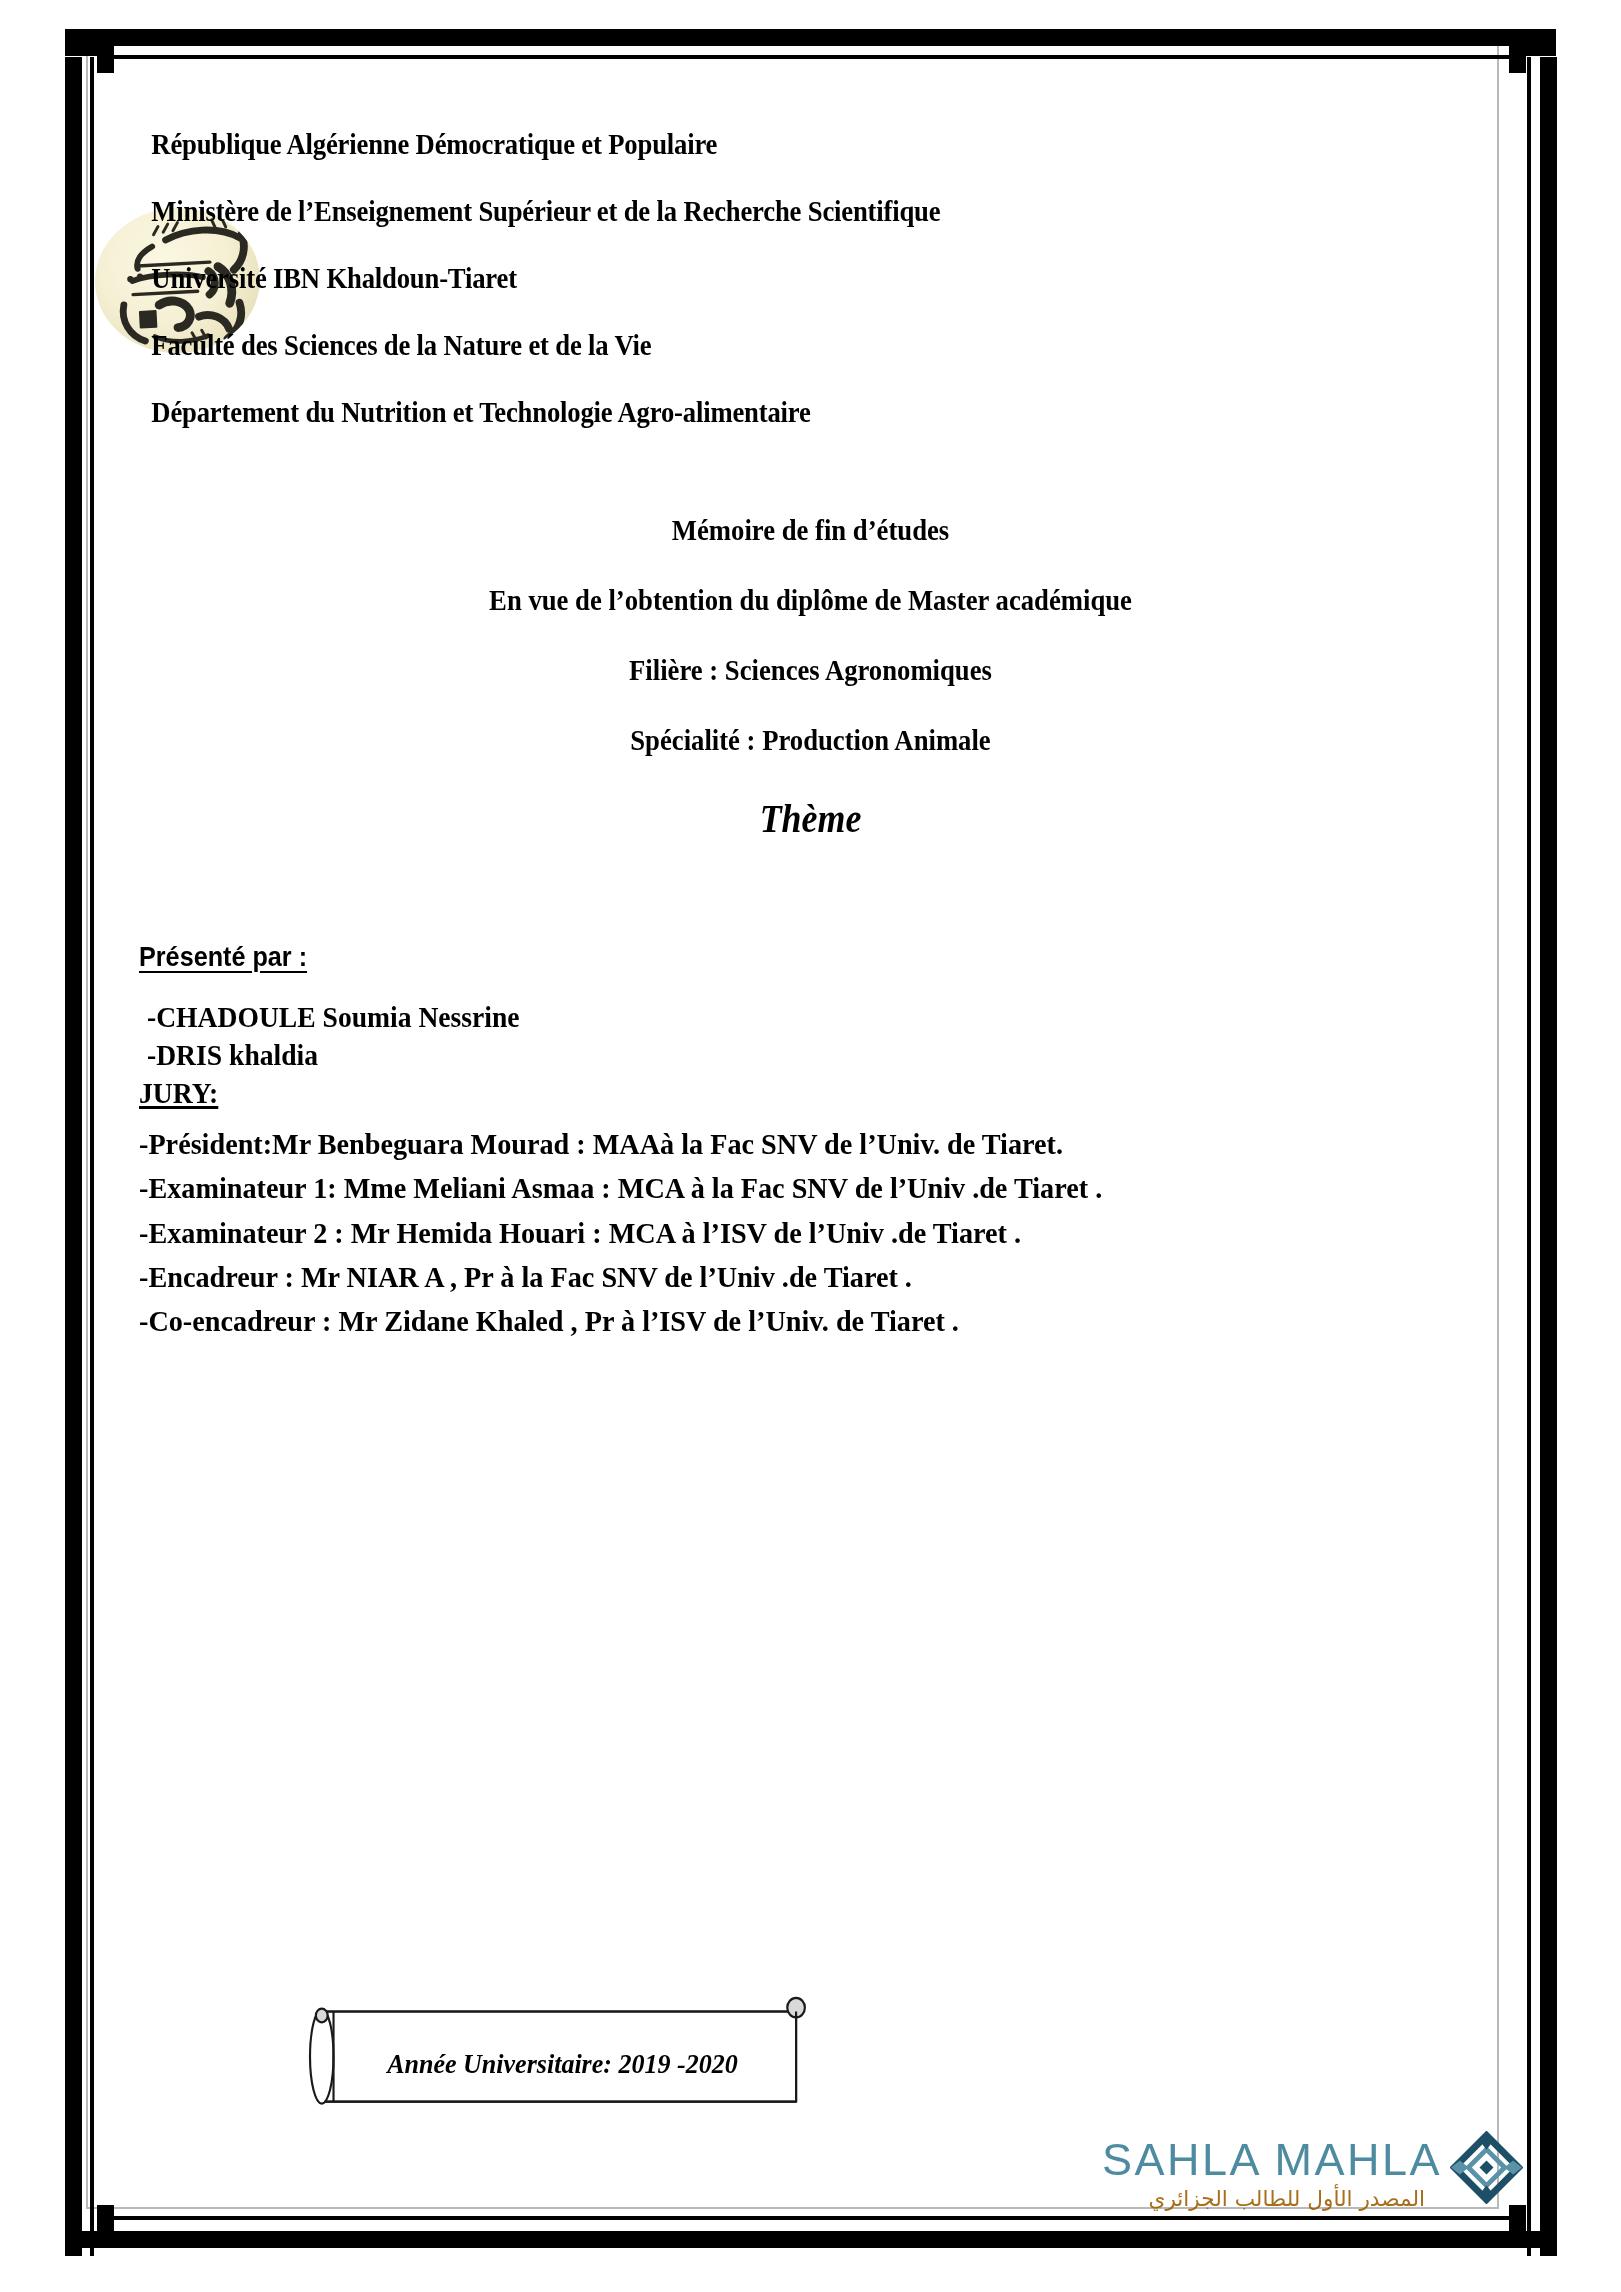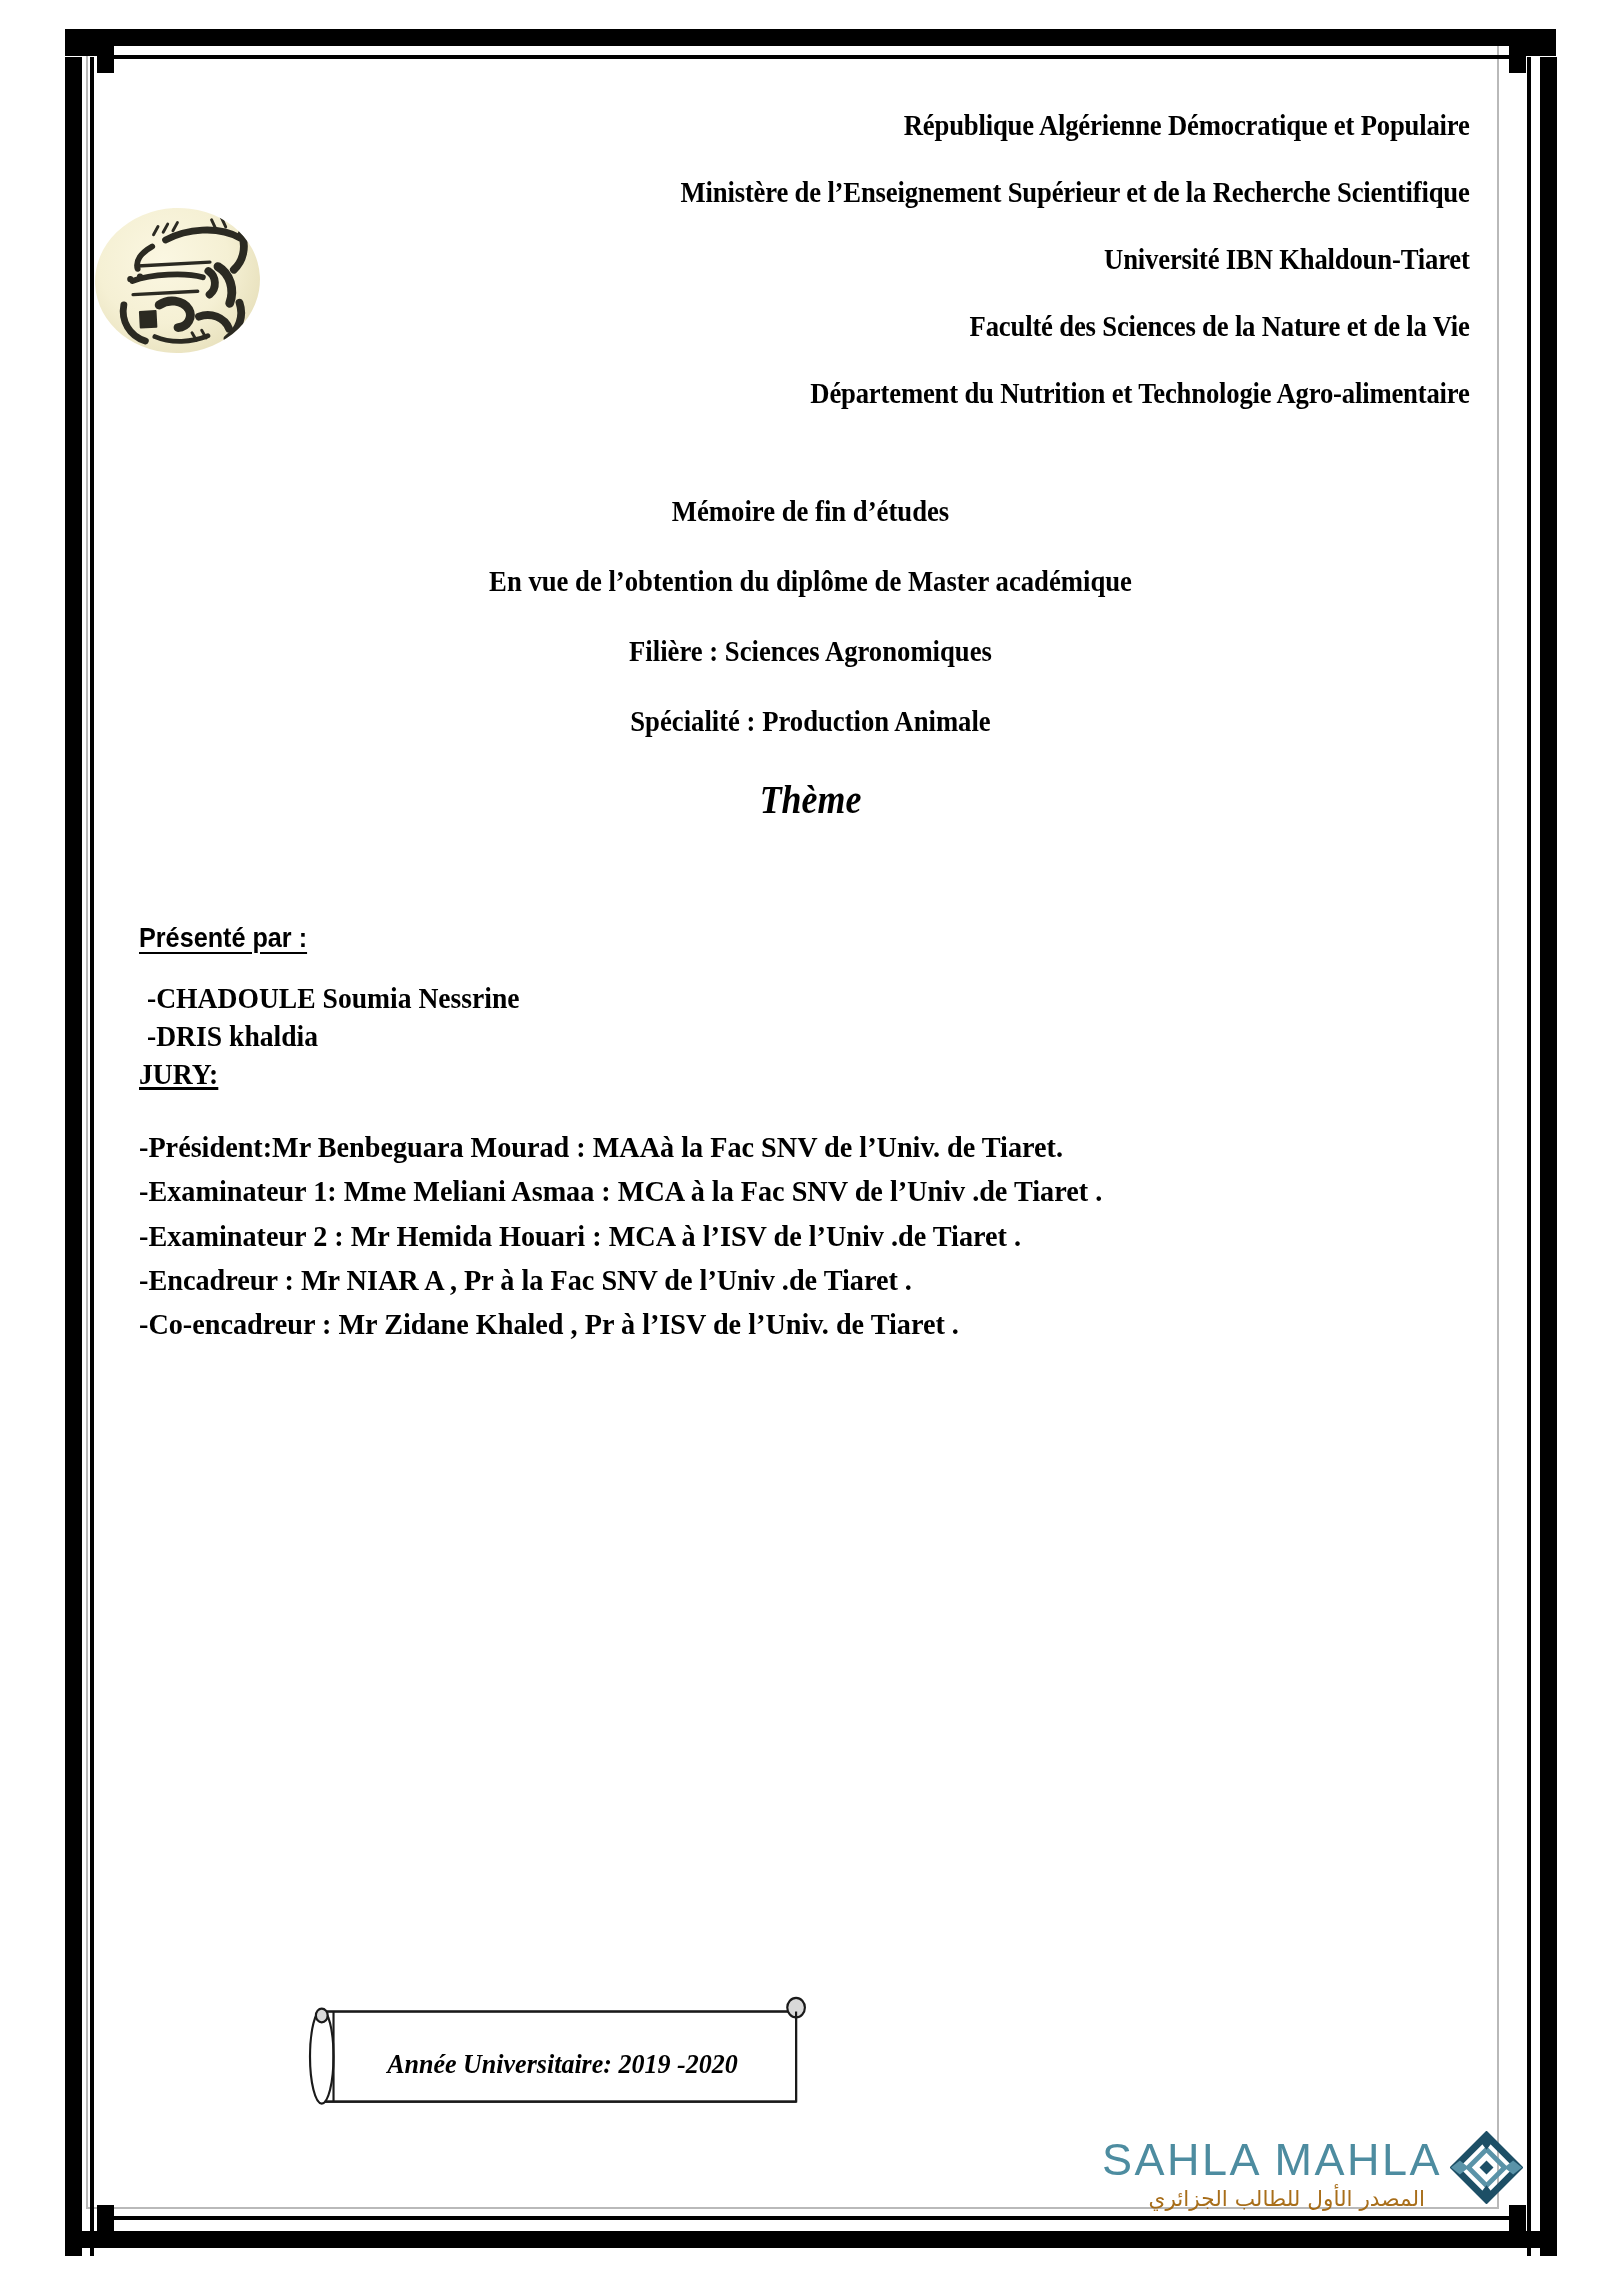--- a/index.html
+++ b/index.html
@@ -125,22 +125,22 @@
   
   .content {
     position: absolute;
     left: 94px;
     top: 59px;
     width: 1433px;
     height: 2156px;
   }
 
   .header-block {
-    padding-top: 52px;
-    text-align: right;
+    padding-top: 71px;
+    text-align: left;
   }
 
   .header-line {
     font-family: "Liberation Serif", serif;
     font-weight: bold;
     font-size: 29px;
     line-height: 1.0;
     letter-spacing: -0.2px;
     color: #000;
     margin-bottom: 38px;
@@ -250,21 +250,21 @@
     font-size: 30px;
     text-decoration: underline;
     text-underline-offset: 2.9px;
     color: #000;
     display: inline-block;
     margin-top: 2px;
     transform: scaleX(0.92);
     transform-origin: left center;
   }
 
-  .jury-list { margin-top: 34px; }
+  .jury-list { margin-top: 12px; }
   .jury-line {
     font-family: "Liberation Serif", serif;
     font-weight: bold;
     font-size: 30px;
     line-height: 1.48;
     color: #000;
     max-width: 1274px;
     transform: scaleX(0.94);
     transform-origin: left center;
   }

